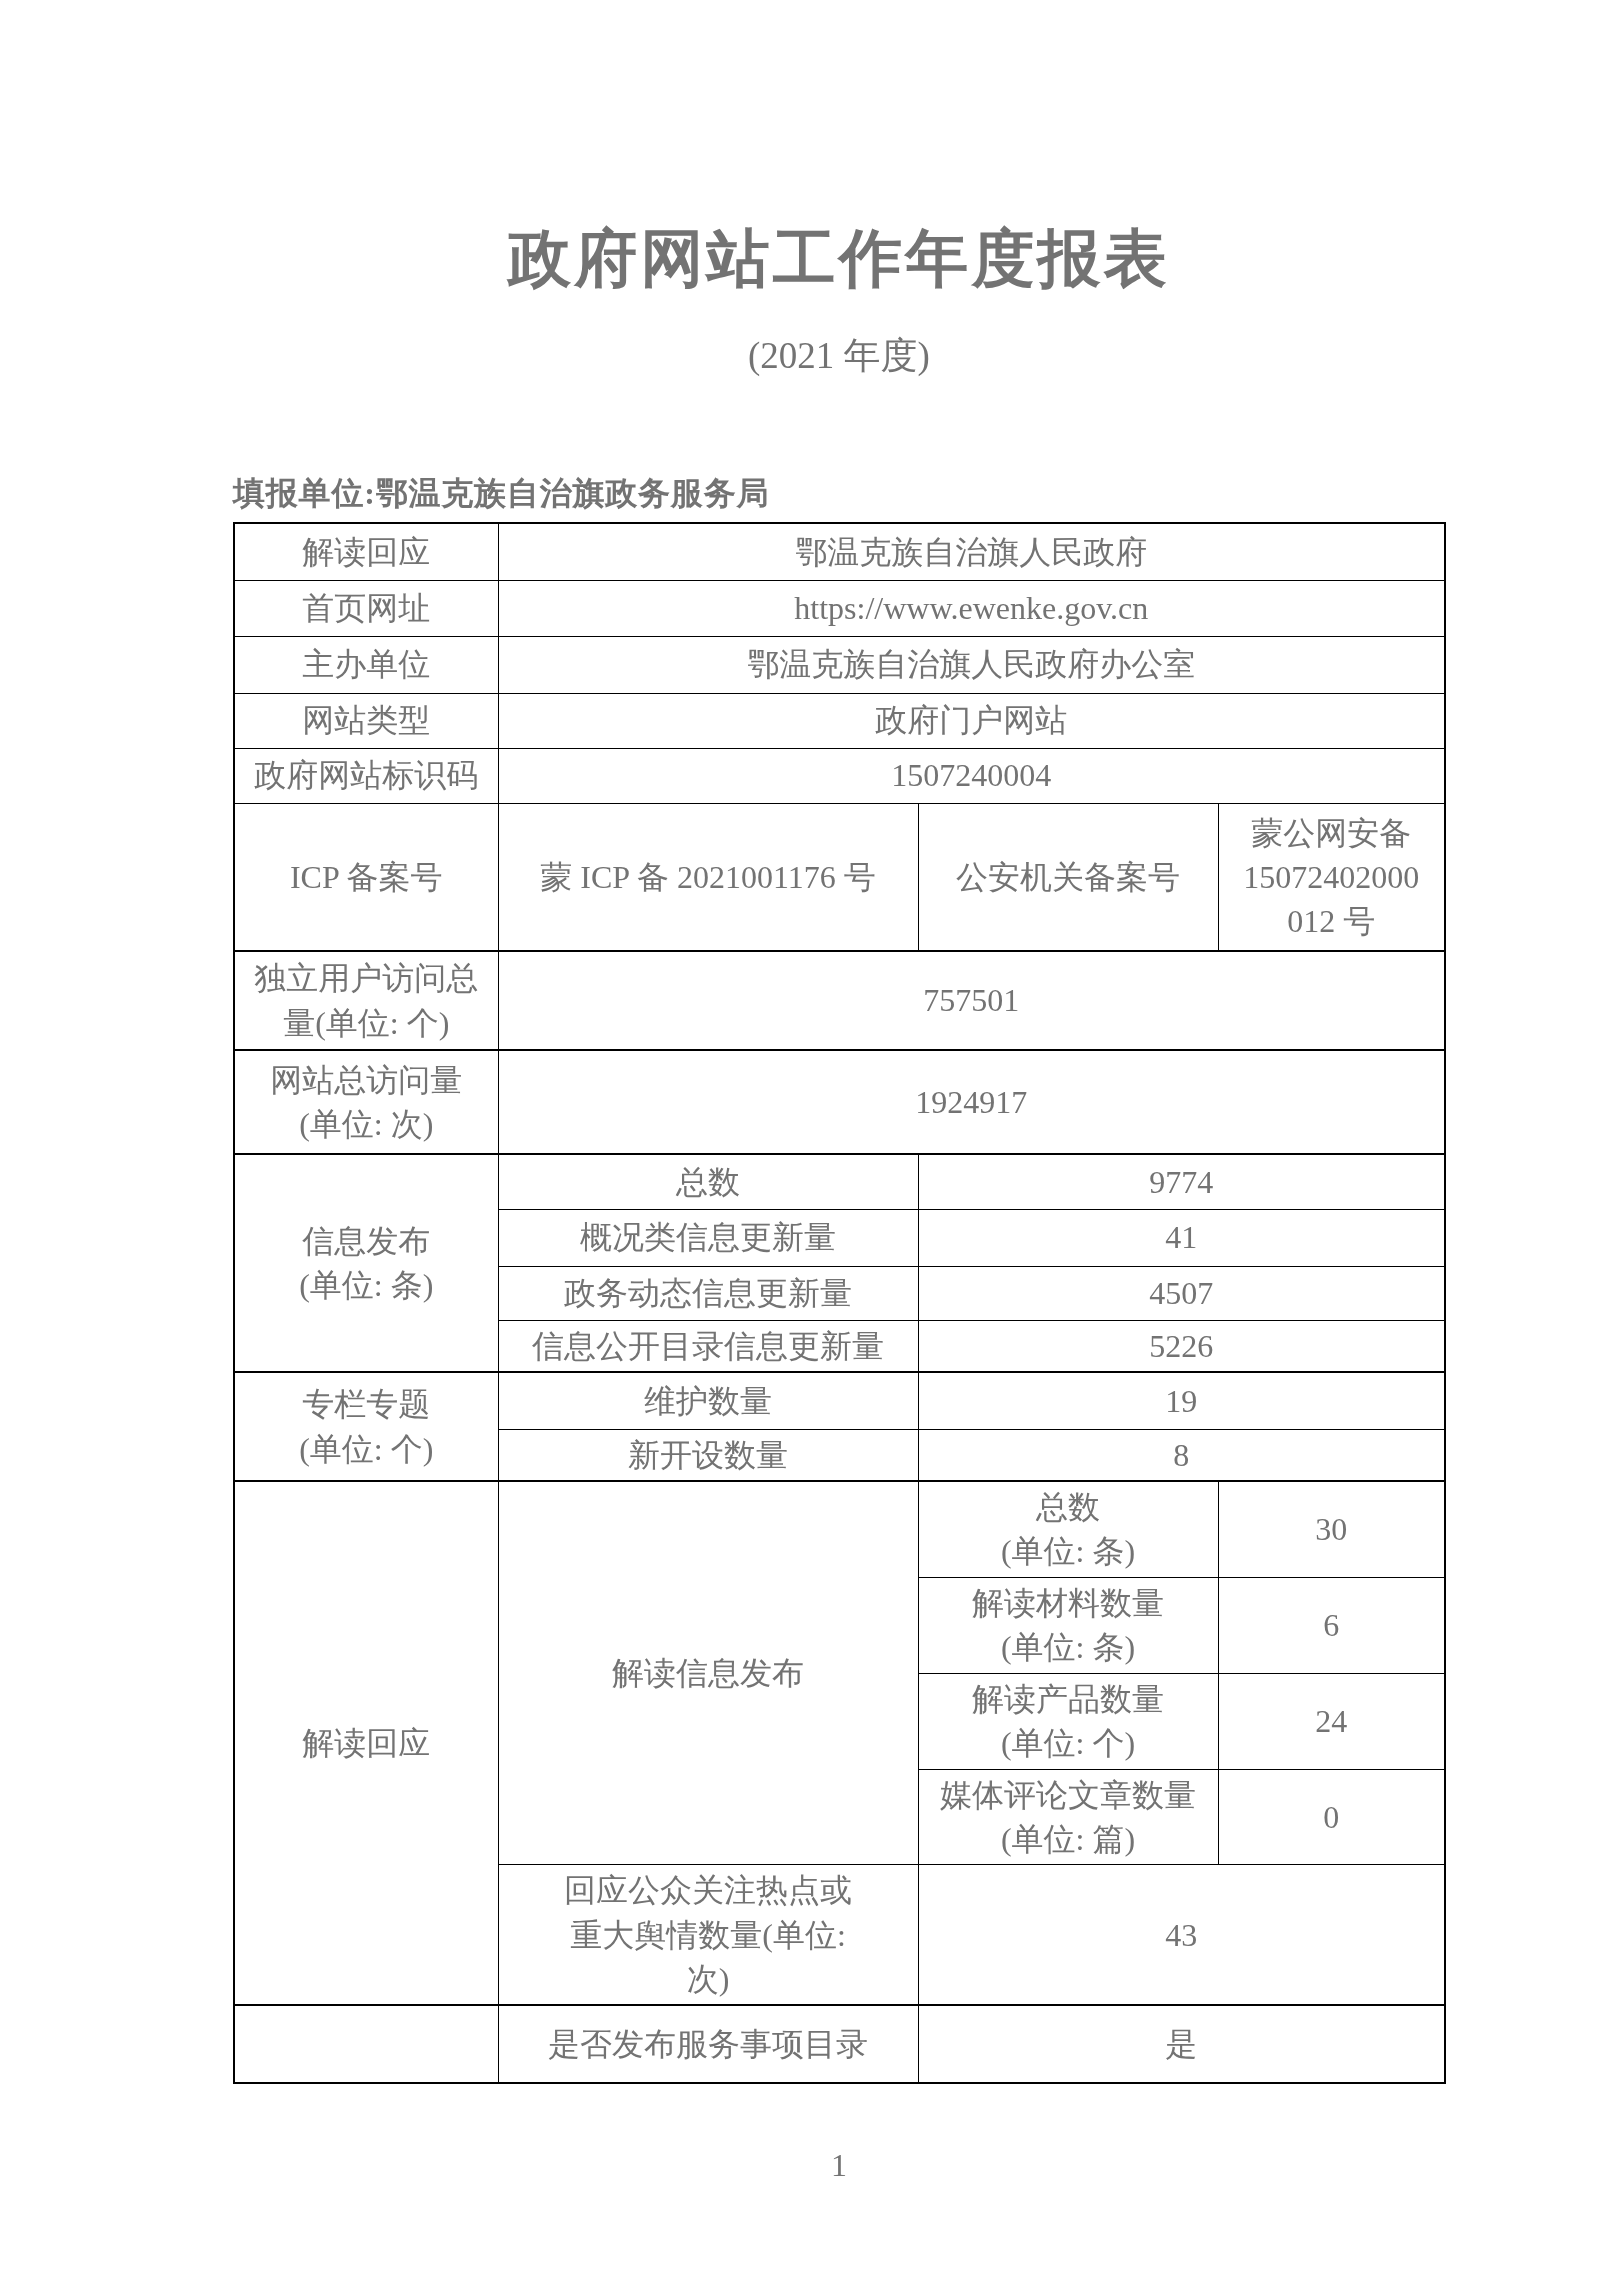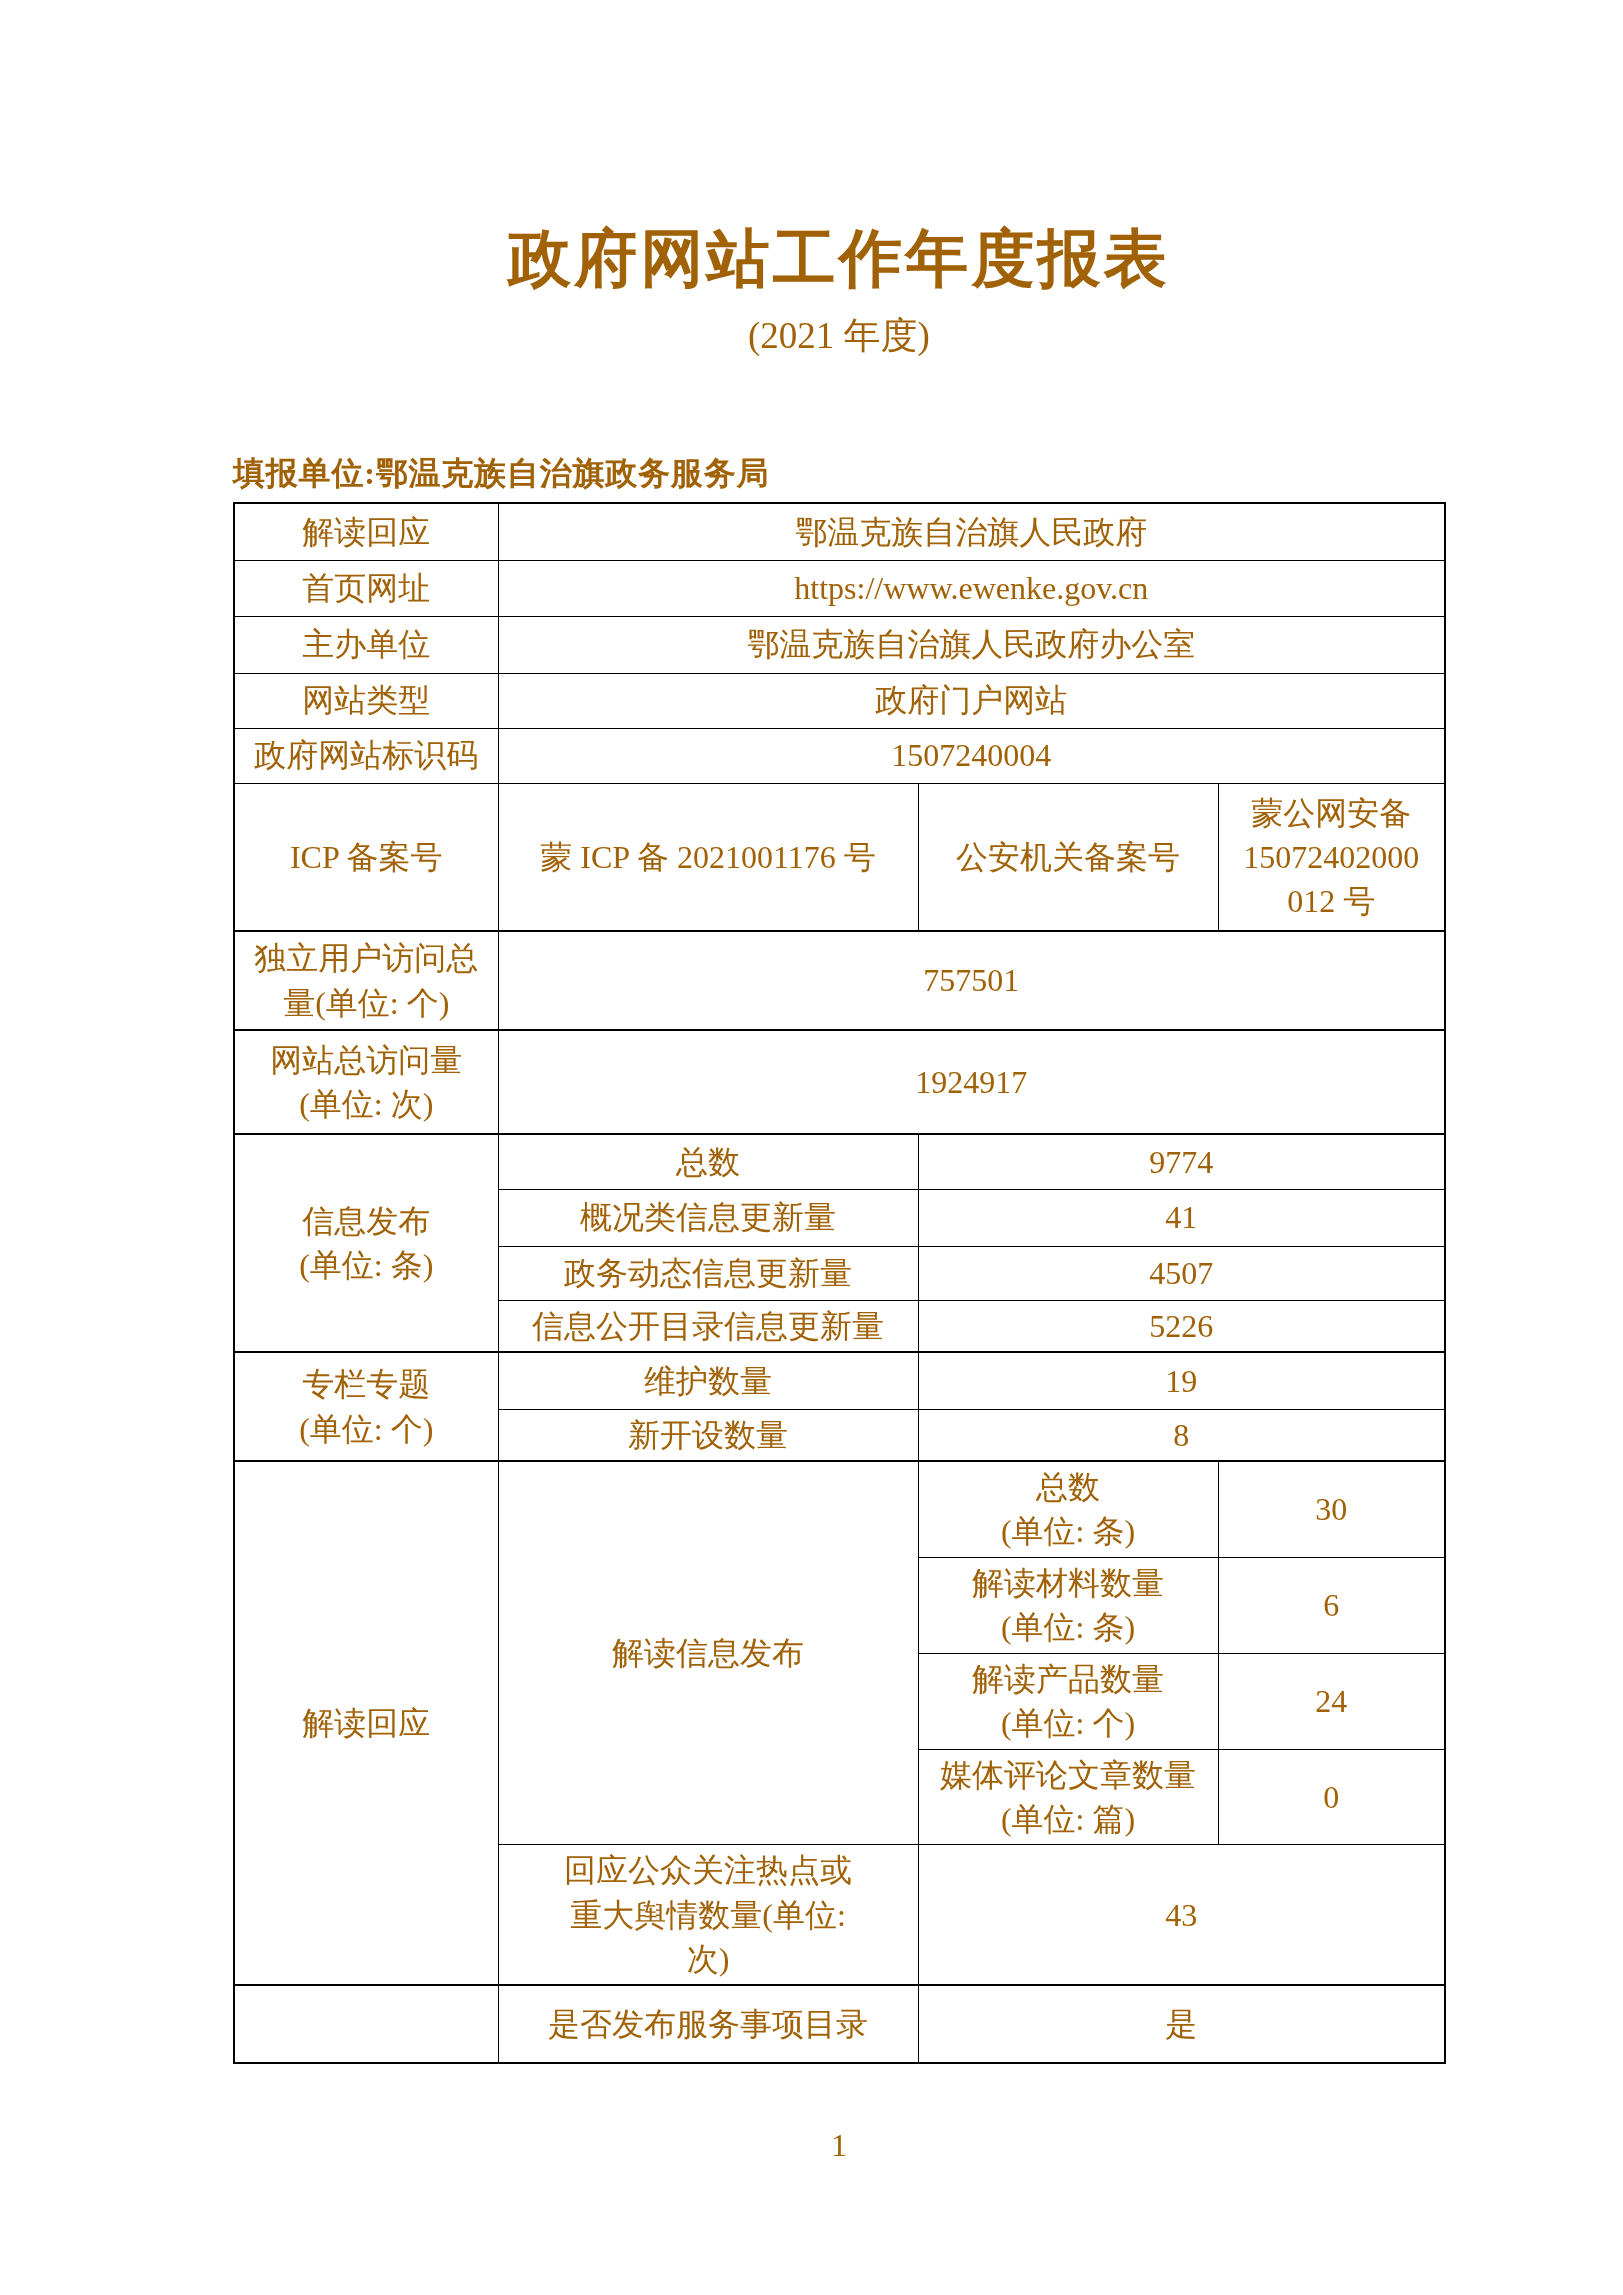--- a/index.html
+++ b/index.html
@@ -5,40 +5,40 @@
   html, body {
     margin: 0;
     padding: 0;
     background: #ffffff;
   }
   .page {
     position: relative;
     width: 1623px;
     height: 2295px;
     background: #ffffff;
-    color: #a16207;
+    color: #737373;
     font-family: "Liberation Serif", "DejaVu Serif", serif;
     overflow: hidden;
   }
   .content {
     margin-left: 233px;
     width: 1212px;
   }
   .doc-title {
     margin: 0;
     padding-top: 221px;
     text-align: center;
     font-family: "Liberation Sans", "DejaVu Sans", sans-serif;
     font-weight: 700;
     font-size: 63px;
     line-height: 1.2;
     letter-spacing: 3.2px;
   }
   .doc-subtitle {
-    margin: 17px 0 0 0;
+    margin: 37px 0 0 0;
     text-align: center;
     font-size: 37px;
     line-height: 1.2;
     font-weight: 400;
   }
   .reporting-unit {
     margin: 96px 0 9.7px 0;
     font-size: 32px;
     font-weight: 700;
     line-height: 1.2;

